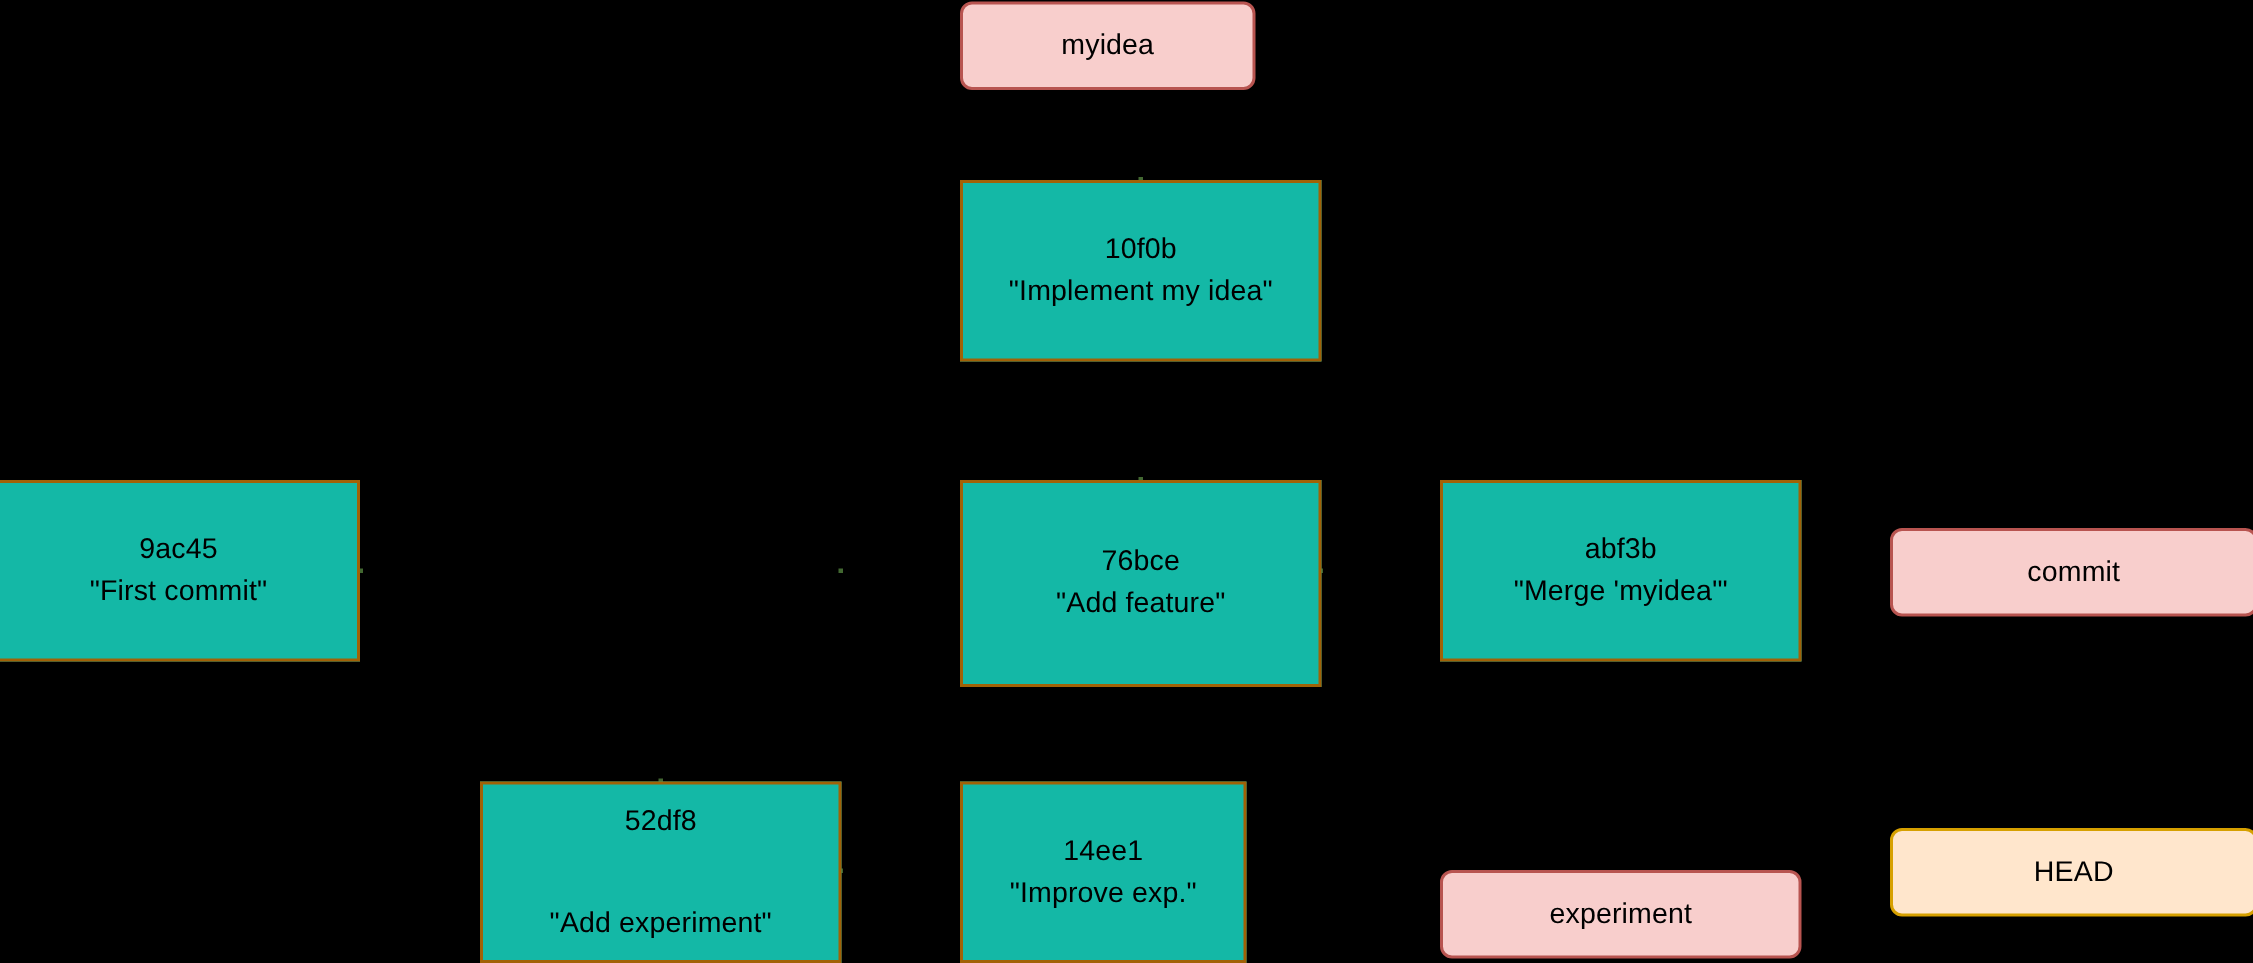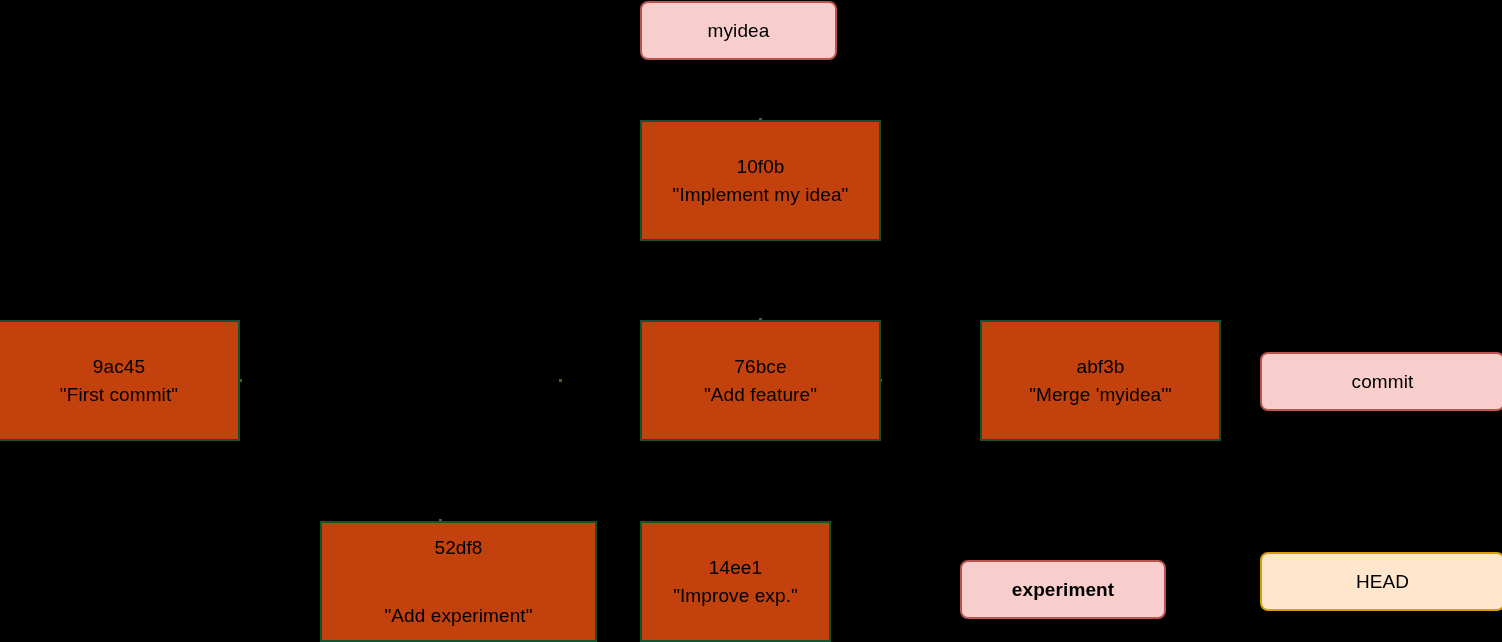--- a/index.html
+++ b/index.html
@@ -23,22 +23,22 @@
     align-items: center;
     justify-content: center;
     text-align: center;
     color: #000000;
     font-size: 19px;
     line-height: 28px;
     letter-spacing: 0.1px;
     white-space: nowrap;
   }
   .commit {
-    background: #c2410c;
-    border: 2px solid #14532d;
+    background: #14b8a6;
+    border: 2px solid #a16207;
     border-radius: 0;
   }
   .ref {
     background: #f8cecc;
     border: 2px solid #b85450;
     border-radius: 8px;
   }
   .head {
     background: #ffe6cc;
     border: 2px solid #d6a000;
@@ -72,45 +72,45 @@
     <span class="line">10f0b</span>
     <span class="line">"Implement my idea"</span>
   </div>
 
   <div class="node commit" style="left:-2px; top:320px; width:242px; height:121px;">
     <span class="line">9ac45</span>
     <span class="line">"First commit"</span>
   </div>
 
 
-  <div class="node commit" style="left:640px; top:320px; width:241px; height:121px;">
+  <div class="node commit" style="left:640px; top:320px; width:241px; height:138px;">
     <span class="line">76bce</span>
     <span class="line">"Add feature"</span>
   </div>
 
-  <div class="node commit" style="left:960px; top:320px; width:241px; height:121px;margin-left:20px;">
+  <div class="node commit" style="left:960px; top:320px; width:241px; height:121px;">
     <span class="line">abf3b</span>
     <span class="line">"Merge 'myidea'"</span>
   </div>
 
   <div class="node ref" style="left:1260px; top:352px; width:245px; height:59px;">
     <span class="line">commit</span>
   </div>
 
-  <div class="node commit" style="left:320px; top:521px; width:277px; height:121px;gap:40px;">
+  <div class="node commit" style="left:320px; top:521px; width:241px; height:121px;gap:40px;">
     <span class="line">52df8</span>
     <span class="line">"Add experiment"</span>
   </div>
 
   <div class="node commit" style="left:640px; top:521px; width:191px; height:121px;">
     <span class="line">14ee1</span>
     <span class="line">"Improve exp."</span>
   </div>
 
-  <div class="node ref" style="left:960px; top:560px; width:206px; height:59px;font-weight:bold;">
+  <div class="node ref" style="left:960px; top:580px; width:241px; height:59px;">
     <span class="line">experiment</span>
   </div>
 
   <div class="node head" style="left:1260px; top:552px; width:245px; height:59px;">
     <span class="line">HEAD</span>
   </div>
 
 </div>
 
 </body></html>

